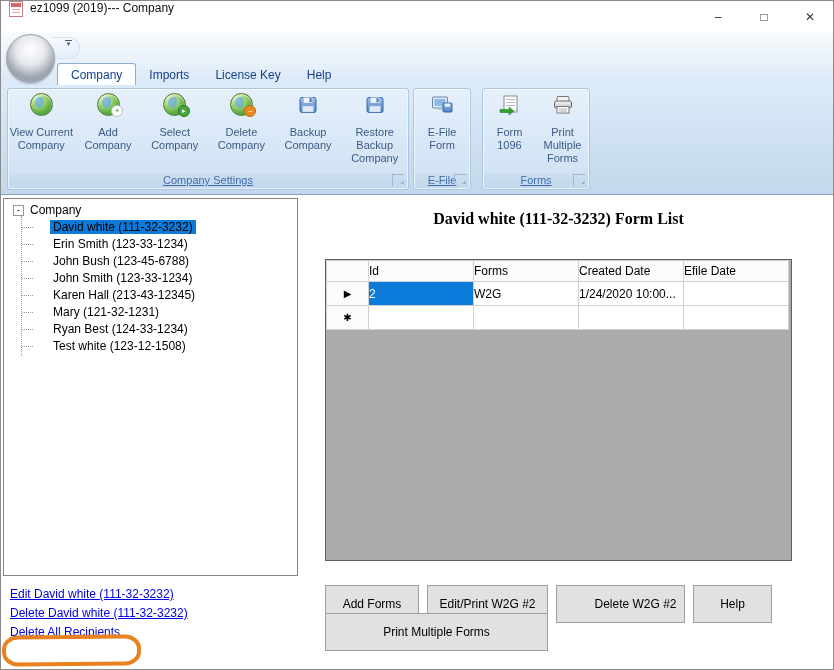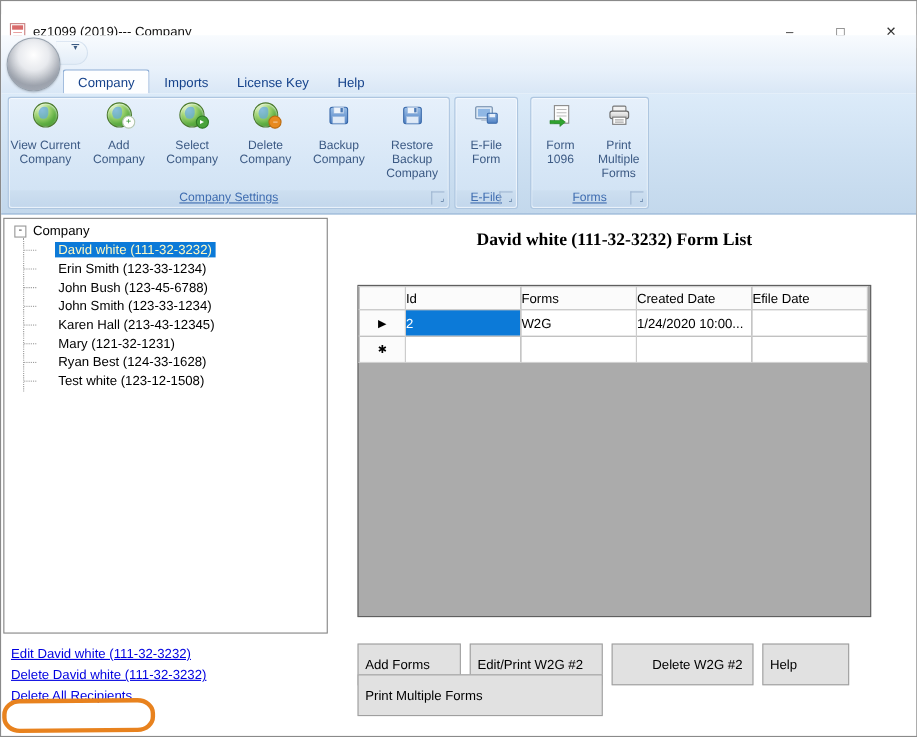--- a/index.html
+++ b/index.html
@@ -1,20 +1,20 @@
 <!DOCTYPE html>
 <html><head>
 <meta charset="utf-8">
 <style>
   html,body{margin:0;padding:0;background:#fff;}
   body{font-family:"Liberation Sans",sans-serif;font-size:12px;color:#000;}
   #window{position:relative;width:834px;height:670px;box-sizing:border-box;border:1px solid #8a8a8a;background:#fff;overflow:hidden;}
 
   
-  .titlebar{position:absolute;left:0;top:12px;width:100%;height:31px;background:#fff;display:flex;align-items:center;}
+  .titlebar{position:absolute;left:0;top:0;width:100%;height:31px;background:#fff;display:flex;align-items:flex-start;}
   .doc-icon{width:14px;height:16px;margin-left:8px;position:relative;background:#fff;border:1px solid #c97e7e;box-sizing:border-box;}
   .doc-icon::before{content:"";position:absolute;left:1px;top:1px;right:1px;height:4px;background:#d96a6a;}
   .doc-icon::after{content:"";position:absolute;left:2px;top:7px;right:2px;height:6px;
     background:repeating-linear-gradient(#e9a0a0 0 1px,transparent 1px 3px);}
   .title-text{margin-left:7px;font-size:12px;color:#111;}
   .win-controls{margin-left:auto;display:flex;height:100%;}
   .win-btn{width:46px;height:100%;display:flex;align-items:center;justify-content:center;color:#333;font-size:12px;}
 
   
   .ribbon{position:absolute;left:0;top:31px;width:100%;height:163px;}
@@ -69,21 +69,21 @@
   
   .tree-panel{position:absolute;left:2px;top:197px;width:295px;height:378px;background:#fff;border:1px solid #838383;box-sizing:border-box;overflow:hidden;}
   .tree-root{position:relative;padding:4px 0 2px 26px;white-space:nowrap;}
   .expander{position:absolute;left:9px;top:6px;width:11px;height:11px;box-sizing:border-box;border:1px solid #969696;background:#fff;
     font-size:10px;line-height:8px;text-align:center;color:#333;}
   .tree-children{position:relative;margin-left:17px;}
   .tree-vline{position:absolute;left:0;top:-3px;height:140px;border-left:1px dotted #9a9a9a;}
   .tree-row{position:relative;height:17px;line-height:17px;padding-left:29px;white-space:nowrap;}
   .tree-row::before{content:"";position:absolute;left:1px;top:8px;width:11px;border-top:1px dotted #9a9a9a;}
   .tree-row .lbl{padding:0 3px;}
-  .tree-row.selected .lbl{background:#0c7ad8;color:#fef9c3;}
+  .tree-row.selected .lbl{background:#0c7ad8;color:#000000;}
 
   
   .links{position:absolute;left:9px;top:584px;}
   .link{display:block;color:#0000e0;text-decoration:underline;font-size:12px;line-height:19px;cursor:pointer;white-space:nowrap;}
   .annotation{position:absolute;left:1px;top:634px;width:139px;height:31px;box-sizing:border-box;
     border:4px solid #e8821e;border-radius:16px/14px;transform:rotate(-0.5deg);pointer-events:none;}
 
   
   .form-title{position:absolute;left:324px;top:209px;width:467px;text-align:center;
     font-family:"Liberation Serif",serif;font-weight:bold;font-size:16px;color:#000;}
@@ -94,21 +94,21 @@
     padding:0 0;background:#fff;overflow:hidden;white-space:nowrap;box-sizing:border-box;}
   .grid th{height:21px;background:#fbfbfb;}
   .grid td{height:24px;}
   .grid .rowhdr{width:42px;background:#fbfbfb;text-align:center;}
   .grid col.c-data{width:105px;}
   .grid td.sel{background:#0c7ad8;color:#fff;}
   .grid .marker{font-size:10px;padding:0;}
 
   
   .btn{position:absolute;height:38px;background:#e1e1e1;border:1px solid #9f9f9f;box-sizing:border-box;
-    font-family:"Liberation Sans",sans-serif;font-size:12px;color:#000;text-align:left;line-height:19px;cursor:default;}
+    font-family:"Liberation Sans",sans-serif;font-size:12px;color:#000;text-align:center;line-height:19px;cursor:default;}
   #btn-add-forms{left:324px;top:584px;width:94px;}
   #btn-edit-print{left:426px;top:584px;width:121px;}
   #btn-delete-w2g{left:555px;top:584px;width:129px;padding-left:36px;}
   #btn-help{left:692px;top:584px;width:79px;}
   #btn-print-multi{left:324px;top:612px;width:223px;}
 </style>
 </head>
 <body>
 
 <div id="window">
@@ -273,21 +273,21 @@
       <span>Company</span>
     </div>
     <div class="tree-children">
       <div class="tree-vline"></div>
       <div class="tree-row selected"><span class="lbl">David white (111-32-3232)</span></div>
       <div class="tree-row"><span class="lbl">Erin Smith (123-33-1234)</span></div>
       <div class="tree-row"><span class="lbl">John Bush (123-45-6788)</span></div>
       <div class="tree-row"><span class="lbl">John Smith (123-33-1234)</span></div>
       <div class="tree-row"><span class="lbl">Karen Hall (213-43-12345)</span></div>
       <div class="tree-row"><span class="lbl">Mary (121-32-1231)</span></div>
-      <div class="tree-row"><span class="lbl">Ryan Best (124-33-1628)</span></div>
+      <div class="tree-row"><span class="lbl">Ryan Best (124-33-1234)</span></div>
       <div class="tree-row"><span class="lbl">Test white (123-12-1508)</span></div>
     </div>
   </div>
 
   <div class="links">
     <a class="link">Edit David white (111-32-3232)</a>
     <a class="link">Delete David white (111-32-3232)</a>
     <a class="link">Delete All Recipients</a>
   </div>
   <div class="annotation"></div>

